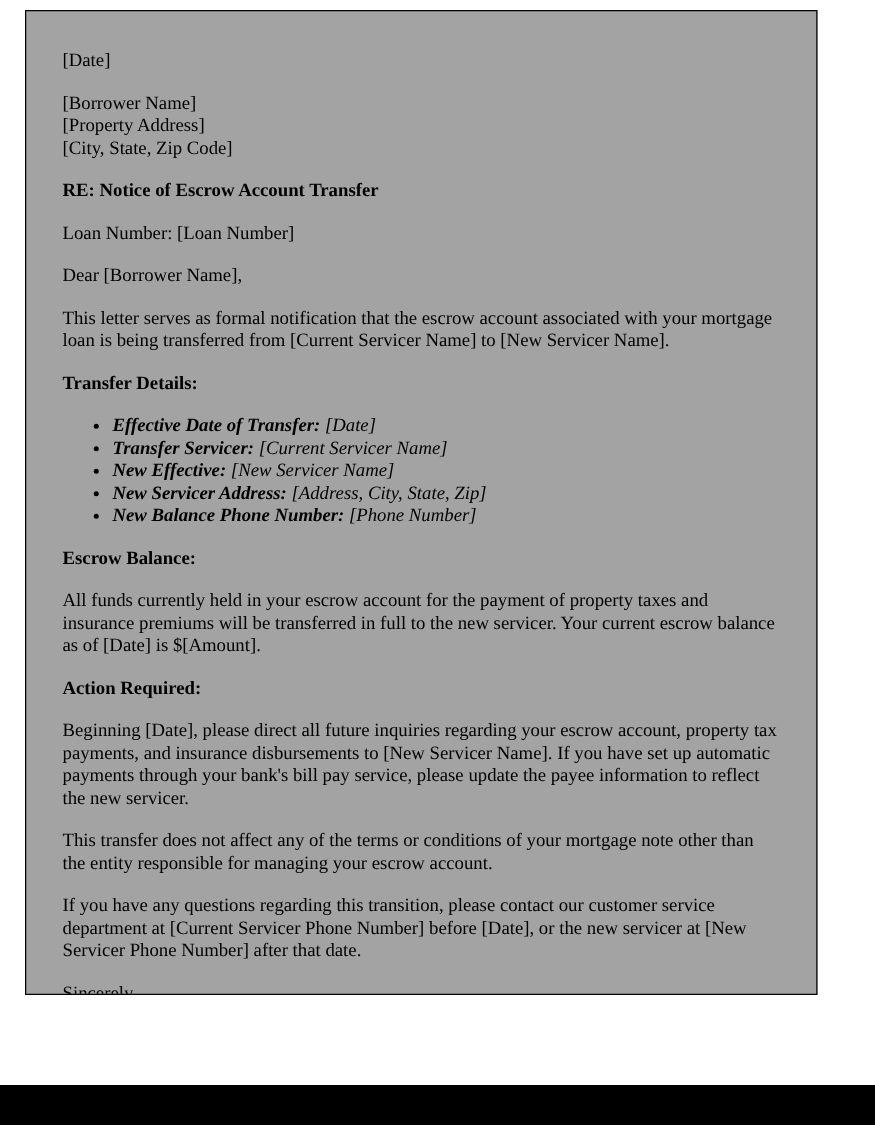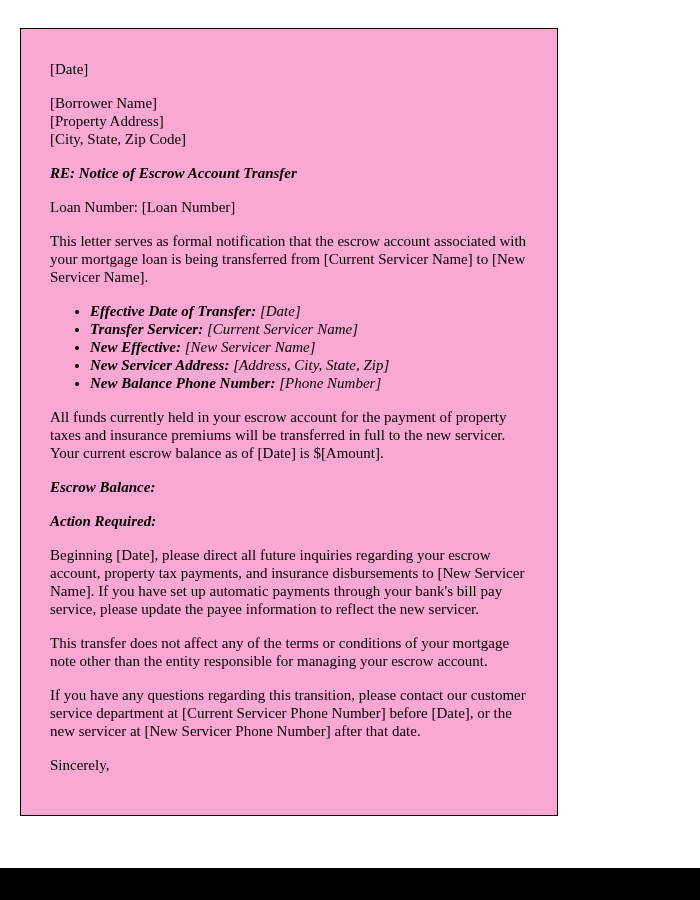--- a/index.html
+++ b/index.html
@@ -9,34 +9,34 @@
     height: 900px;
     background: #ffffff;
     color: #000000;
     font-family: "Liberation Serif", serif;
     position: relative;
     overflow: hidden;
   }
   .page {
     position: absolute;
     left: 20px;
-    top: 28px;
-    width: 538px;
+    top: 8px;
+    width: 634px;
     height: 788px;
     border: 1px solid #000000;
-    background: #f9a8d4;
+    background: #a3a3a3;
     overflow: hidden;
   }
   .content {
     padding: 31px 29px 0 29px;
     font-size: 15px;
     line-height: 18px;
   }
   .para { margin: 0 0 16px 0; }
-  .bold { font-weight: bold; font-style: italic; }
+  .bold { font-weight: bold; }
   .line { display: block; font-family: Liberation Serif, serif; }
   .details-list {
     margin: 0 0 16px 0;
     padding: 0 0 0 40px;
     list-style: disc;
     font-style: italic;
   }
   .detail-item { margin: 0; }
   .detail-item strong { font-weight: bold; }
   .footer-bar {
@@ -59,35 +59,37 @@
     <p class="para">
       <span class="line">[Borrower Name]</span>
       <span class="line">[Property Address]</span>
       <span class="line">[City, State, Zip Code]</span>
     </p>
 
     <p class="para bold">RE: Notice of Escrow Account Transfer</p>
 
     <p class="para">Loan Number: [Loan Number]</p>
 
+    <p class="para">Dear [Borrower Name],</p>
 
     <p class="para">This letter serves as formal notification that the escrow account associated with your mortgage loan is being transferred from [Current Servicer Name] to [New Servicer Name].</p>
 
+    <p class="para bold">Transfer Details:</p>
 
     <ul class="details-list">
       <li class="detail-item"><strong>Effective Date of Transfer:</strong><span> [Date]</span></li>
       <li class="detail-item"><strong>Transfer Servicer:</strong><span> [Current Servicer Name]</span></li>
       <li class="detail-item"><strong>New Effective:</strong><span> [New Servicer Name]</span></li>
       <li class="detail-item"><strong>New Servicer Address:</strong><span> [Address, City, State, Zip]</span></li>
       <li class="detail-item"><strong>New Balance Phone Number:</strong><span> [Phone Number]</span></li>
     </ul>
 
+    <p class="para bold">Escrow Balance:</p>
+
     <p class="para">All funds currently held in your escrow account for the payment of property taxes and insurance premiums will be transferred in full to the new servicer. Your current escrow balance as of [Date] is $[Amount].</p>
-
-    <p class="para bold">Escrow Balance:</p>
 
     <p class="para bold">Action Required:</p>
 
     <p class="para">Beginning [Date], please direct all future inquiries regarding your escrow account, property tax payments, and insurance disbursements to [New Servicer Name]. If you have set up automatic payments through your bank's bill pay service, please update the payee information to reflect the new servicer.</p>
 
     <p class="para">This transfer does not affect any of the terms or conditions of your mortgage note other than the entity responsible for managing your escrow account.</p>
 
     <p class="para">If you have any questions regarding this transition, please contact our customer service department at [Current Servicer Phone Number] before [Date], or the new servicer at [New Servicer Phone Number] after that date.</p>
 
     <p class="para">Sincerely,</p>

